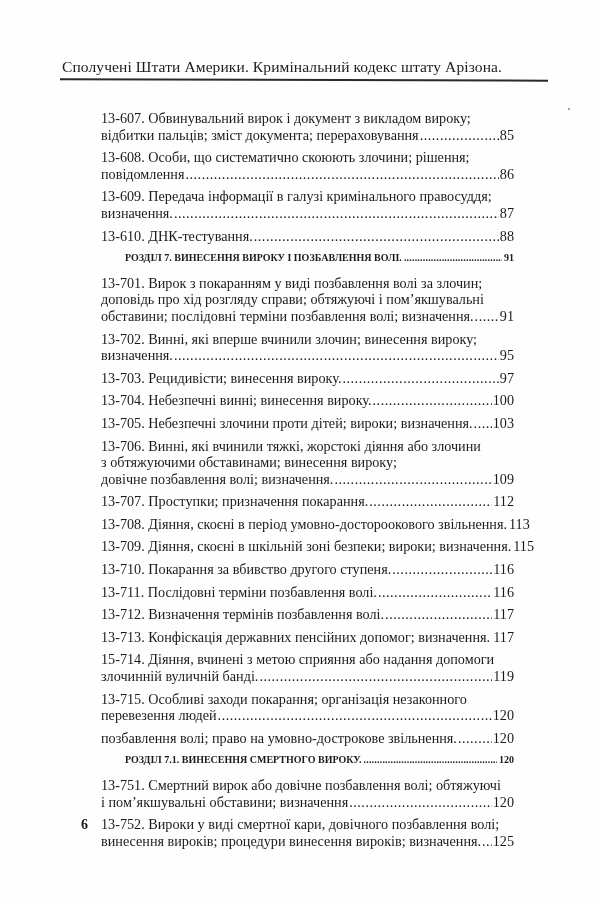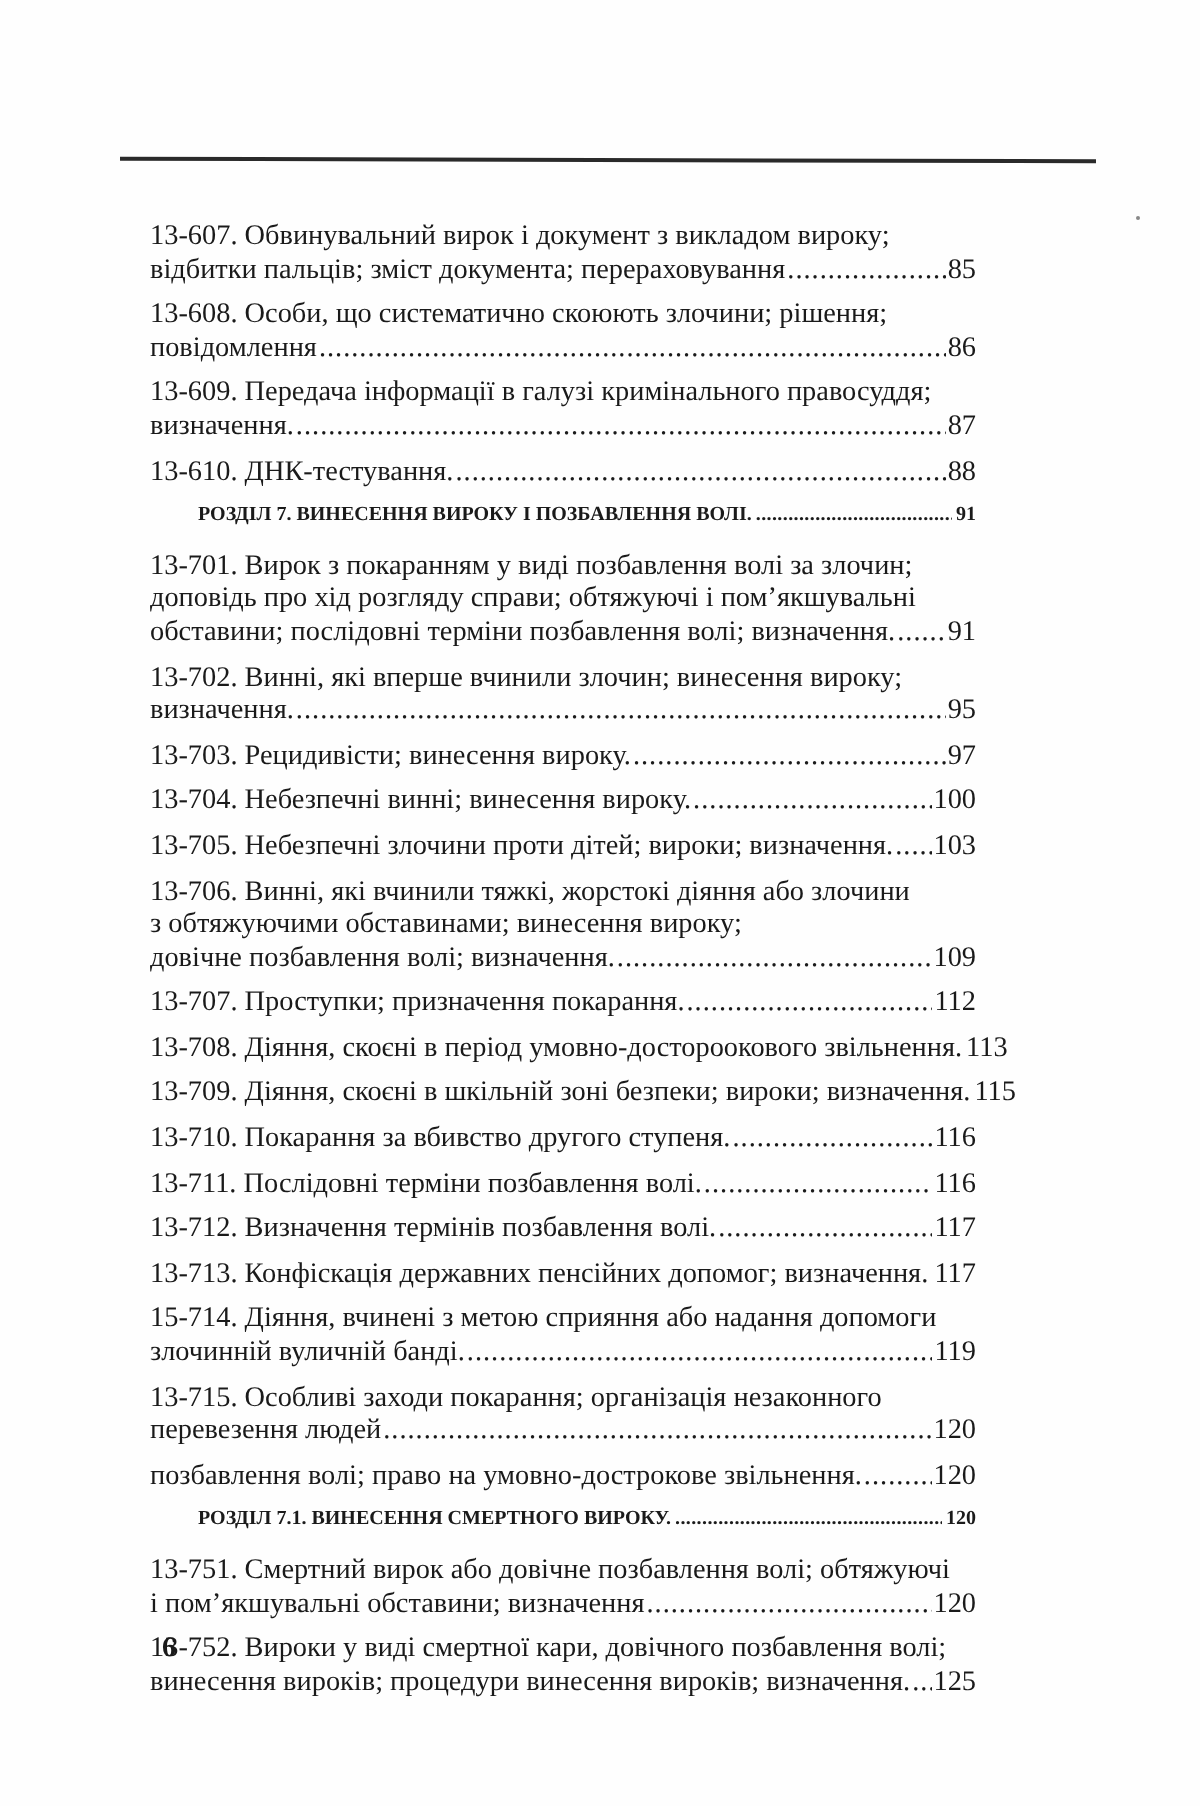--- a/index.html
+++ b/index.html
@@ -3,41 +3,42 @@
   <meta charset="utf-8">
   <style>
     html, body { margin: 0; padding: 0; background: #ffffff; }
     body { width: 600px; height: 903px; position: relative; overflow: hidden;
            font-family: "Liberation Serif", "DejaVu Serif", serif; color: #1a1a1a; }
     .page { position: absolute; left: 0; top: 0; width: 600px; height: 903px; background: #fefefe; }
     .running-head { position: absolute; left: 62px; top: 58px; width: 486px;
                     font-size: 15.5px; letter-spacing: 0.1px; color: #1c1c1c; white-space: nowrap; }
     .running-rule { position: absolute; left: 60px; top: 79px; width: 488px; height: 1.6px;
                     background: #2a2a2a; transform: rotate(0.15deg); }
-    .toc { position: absolute; left: 75px; top: 110px; width: 413px; }
+    .toc { position: absolute; left: 101px; top: 110px; width: 413px; }
     .entry { font-size: 14.2px; line-height: 16.6px; margin-bottom: 6px; position: relative; }
     .entry .line { display: flex; white-space: nowrap; }
     .entry .line .txt { flex: 0 0 auto; }
     .entry .line .leader { flex: 1 1 auto; overflow: hidden; white-space: nowrap; margin: 0 1px; }
     .entry .line .leader::after { content: "................................................................................................................................................................................................................"; letter-spacing: 0.5px; }
     .entry .line .pg { flex: 0 0 auto; }
     .section { font-weight: bold; font-size: 10px; line-height: 16.6px; margin: 2px 0 8px 0;
                padding-left: 24px; }
     .section .line { display: flex; white-space: nowrap; }
     .section .line .txt { flex: 0 0 auto; }
     .section .line .leader { flex: 1 1 auto; overflow: hidden; margin: 0 2px; }
     .section .line .leader::after { content: "................................................................................................................................"; letter-spacing: 0.2px; }
     .section .line .pg { flex: 0 0 auto; }
     .folio { position: absolute; left: 81px; top: 817px; font-size: 14px; font-weight: bold; }
     .speck { position: absolute; left: 568px; top: 108px; width: 2px; height: 2px; background: #888; border-radius: 1px; }
   </style>
 </head>
 <body>
 
 <div class="page">
+  <div class="running-head">Сполучені Штати Америки. Кримінальний кодекс штату Арізона.</div>
   <div class="running-rule"></div>
   <div class="speck"></div>
 
   <div class="toc" id="toc">
       <div class="entry">
         <div class="line">
           <span class="txt">13-607. Обвинувальний вирок і документ з викладом вироку;</span>
         </div>
         <div class="line">
           <span class="txt">відбитки пальців; зміст документа; перераховування</span>

